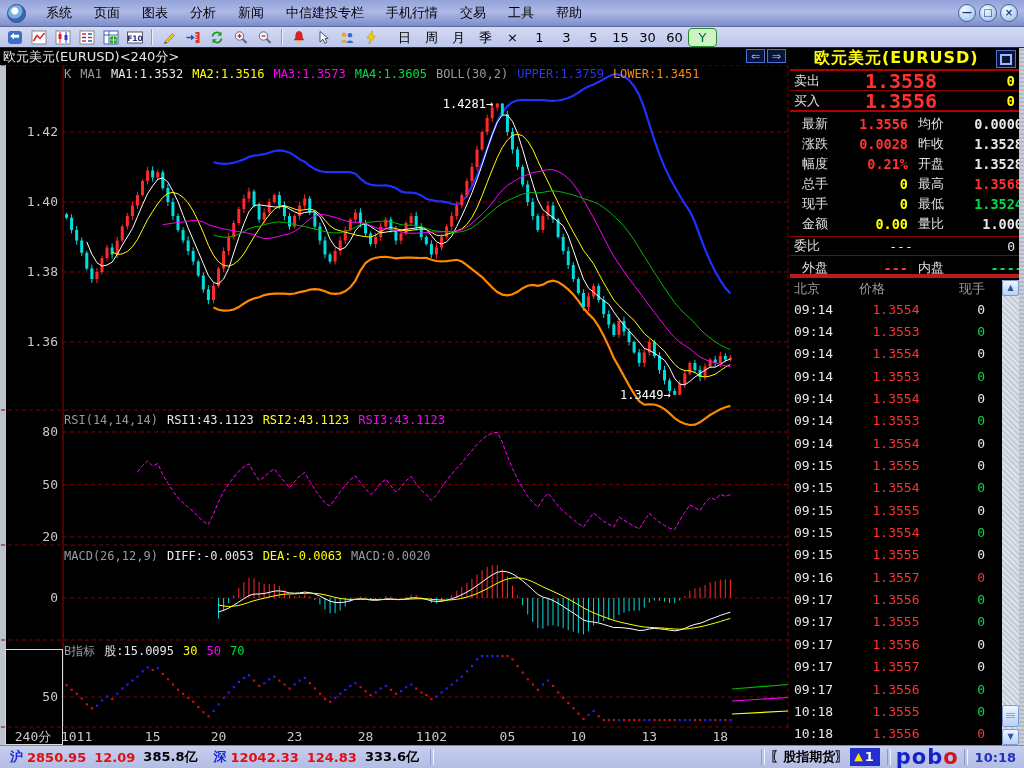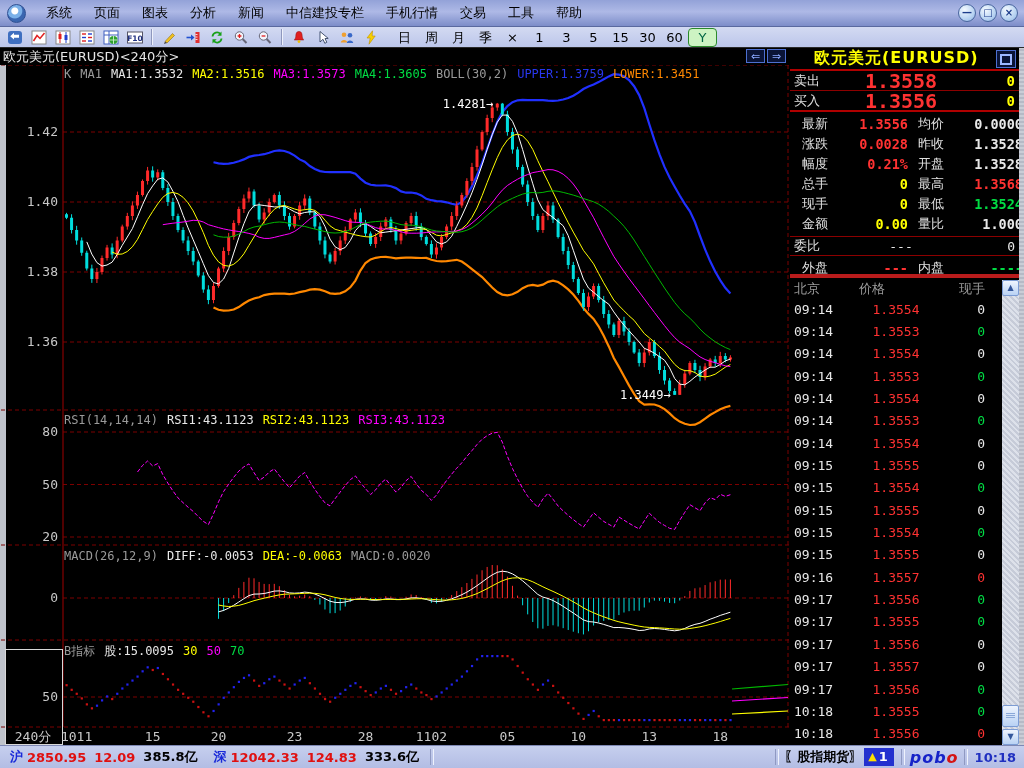--- a/index.html
+++ b/index.html
@@ -95,21 +95,21 @@
     background:linear-gradient(180deg,#c6cfee,#b3bde4);display:flex;align-items:center;
     font-size:13px;font-weight:bold;border-top:1px solid #7e88b4;box-sizing:border-box;}
   #statusbar .lbl{color:#1828d8;margin:0 4px 0 10px;}
   #statusbar .num{color:#e01010;margin-right:8px;}
   #statusbar .blk{color:#000;margin-right:6px;}
   .groove{width:2px;height:16px;border-left:1px solid #8f99c2;border-right:1px solid #eef2fc;margin:0 5px;}
   #sb-right{margin-left:auto;display:flex;align-items:center;}
   #sb-badge{color:#000;font-weight:bold;text-align:right;}
   #sb-alert{background:#2330cf;color:#fff;padding:1px 6px 2px 4px;margin:0 2px;display:flex;align-items:center;}
   #sb-alert .tri{color:#ffe000;margin-right:2px;font-size:11px;}
-  #sb-brand{font-size:16px;letter-spacing:1px;color:#1622c8;font-weight:bold;font-style:italic;}
+  #sb-brand{font-size:21px;letter-spacing:1px;color:#1622c8;font-weight:bold;}
   #sb-brand .suffix{color:#d41414;}
   #sb-time{color:#2030c0;margin:0 8px 0 2px;}
 </style>
 </head>
 <body>
 
 <div id="app">
 
   <div id="titlebar">
     <div id="app-icon"></div>

